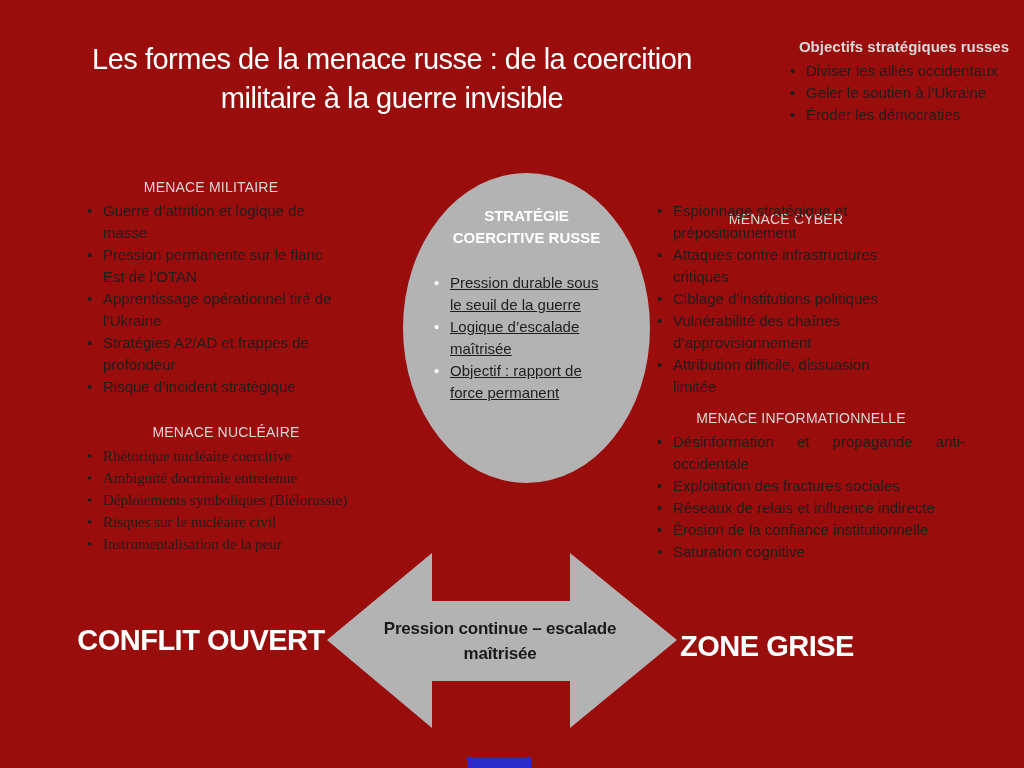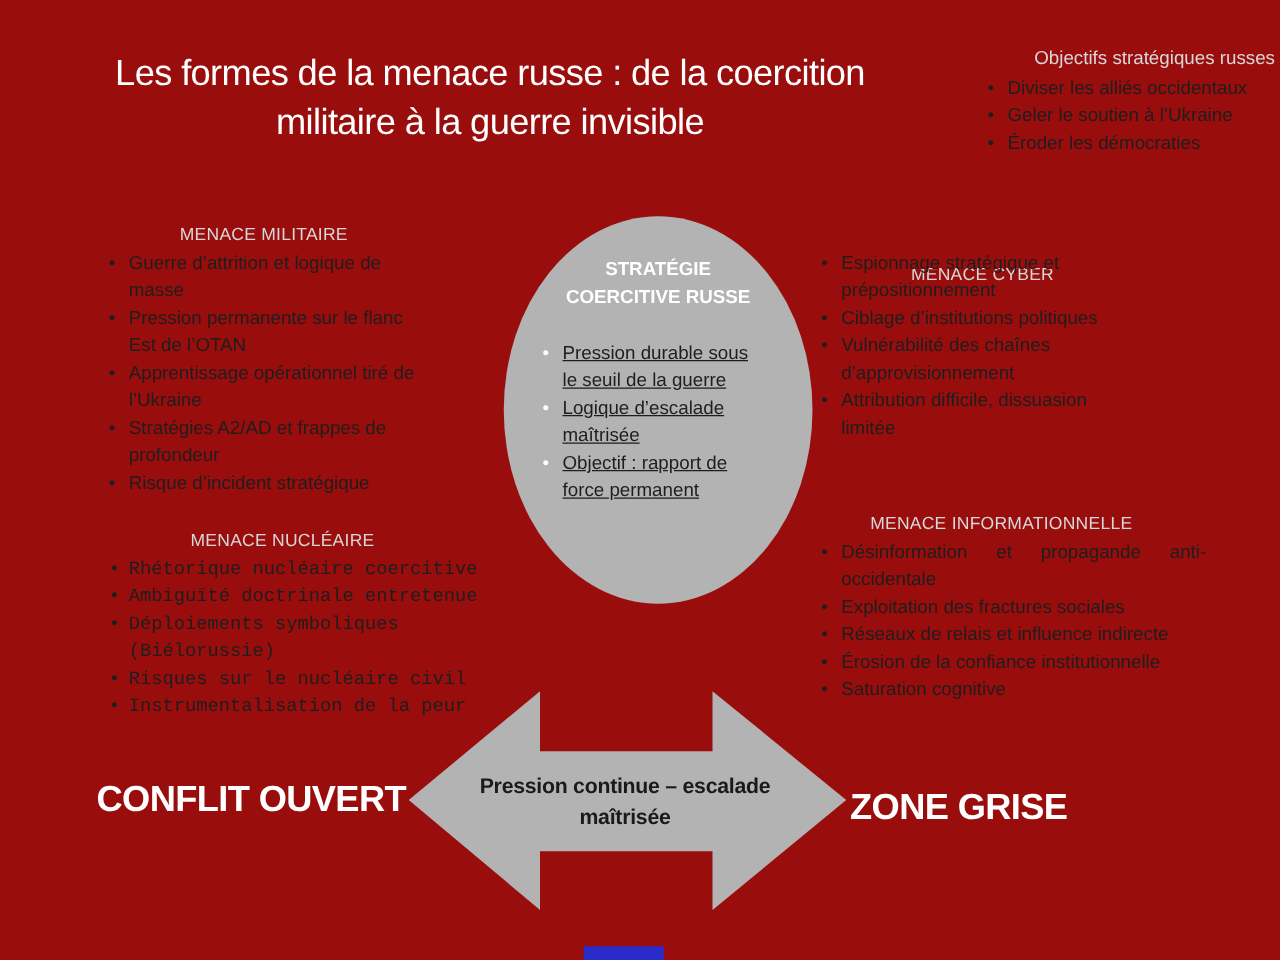--- a/index.html
+++ b/index.html
@@ -33,31 +33,31 @@
   }
   ul.blist li::before {
     content: "\2022"; position: absolute; left: 2px; top: 0;
     font-size: 15px; line-height: 22px;
   }
   ul.justify li { text-align: justify; }
 
   
   .objectives-head {
     left: 788px; top: 38px; width: 232px;
-    color: #d8d8d8; font-size: 15px; font-weight: normal; text-align: right;
+    color: #d8d8d8; font-size: 15px; font-weight: bold; text-align: center;
   }
   .objectives-list { left: 788px; top: 60px; width: 228px; }
 
   
   .militaire-head { left: 85px; top: 179px; width: 252px; }
   .militaire-list { left: 85px; top: 200px; width: 255px; }
 
   .nucleaire-head { left: 85px; top: 424px; width: 282px; }
   .nucleaire-list { left: 85px; top: 445px; width: 325px; }
-  .nucleaire-list li { font-family: Liberation Mono, monospace; font-size: 14.5px; }
+  .nucleaire-list li { font-family: Liberation Serif, serif; font-size: 14.5px; }
   .nucleaire-list li::before { font-size: 12px; }
 
   
   .cyber-head { left: 655px; top: 179px; width: 262px; margin-top: 32px; }
   .cyber-list { left: 655px; top: 200px; width: 256px; }
 
   .info-head { left: 655px; top: 410px; width: 292px; }
   .info-list { left: 655px; top: 431px; width: 310px; }
   .info-list li { font-size: 15.5px; }
 
@@ -124,20 +124,21 @@
     <li>Rhétorique nucléaire coercitive</li>
     <li>Ambiguïté doctrinale entretenue</li>
     <li>Déploiements symboliques (Biélorussie)</li>
     <li>Risques sur le nucléaire civil</li>
     <li>Instrumentalisation de la peur</li>
   </ul>
 
 <div class="abs sec-head cyber-head">MENACE CYBER</div>
 <ul class="abs blist cyber-list">
     <li>Espionnage stratégique et prépositionnement</li>
+    <li>Attaques contre infrastructures critiques</li>
     <li>Ciblage d’institutions politiques</li>
     <li>Vulnérabilité des chaînes d’approvisionnement</li>
     <li>Attribution difficile, dissuasion limitée</li>
   </ul>
 
 <div class="abs sec-head info-head">MENACE INFORMATIONNELLE</div>
 <ul class="abs blist justify info-list">
     <li>Désinformation et propagande anti-occidentale</li>
     <li>Exploitation des fractures sociales</li>
     <li>Réseaux de relais et influence indirecte</li>

